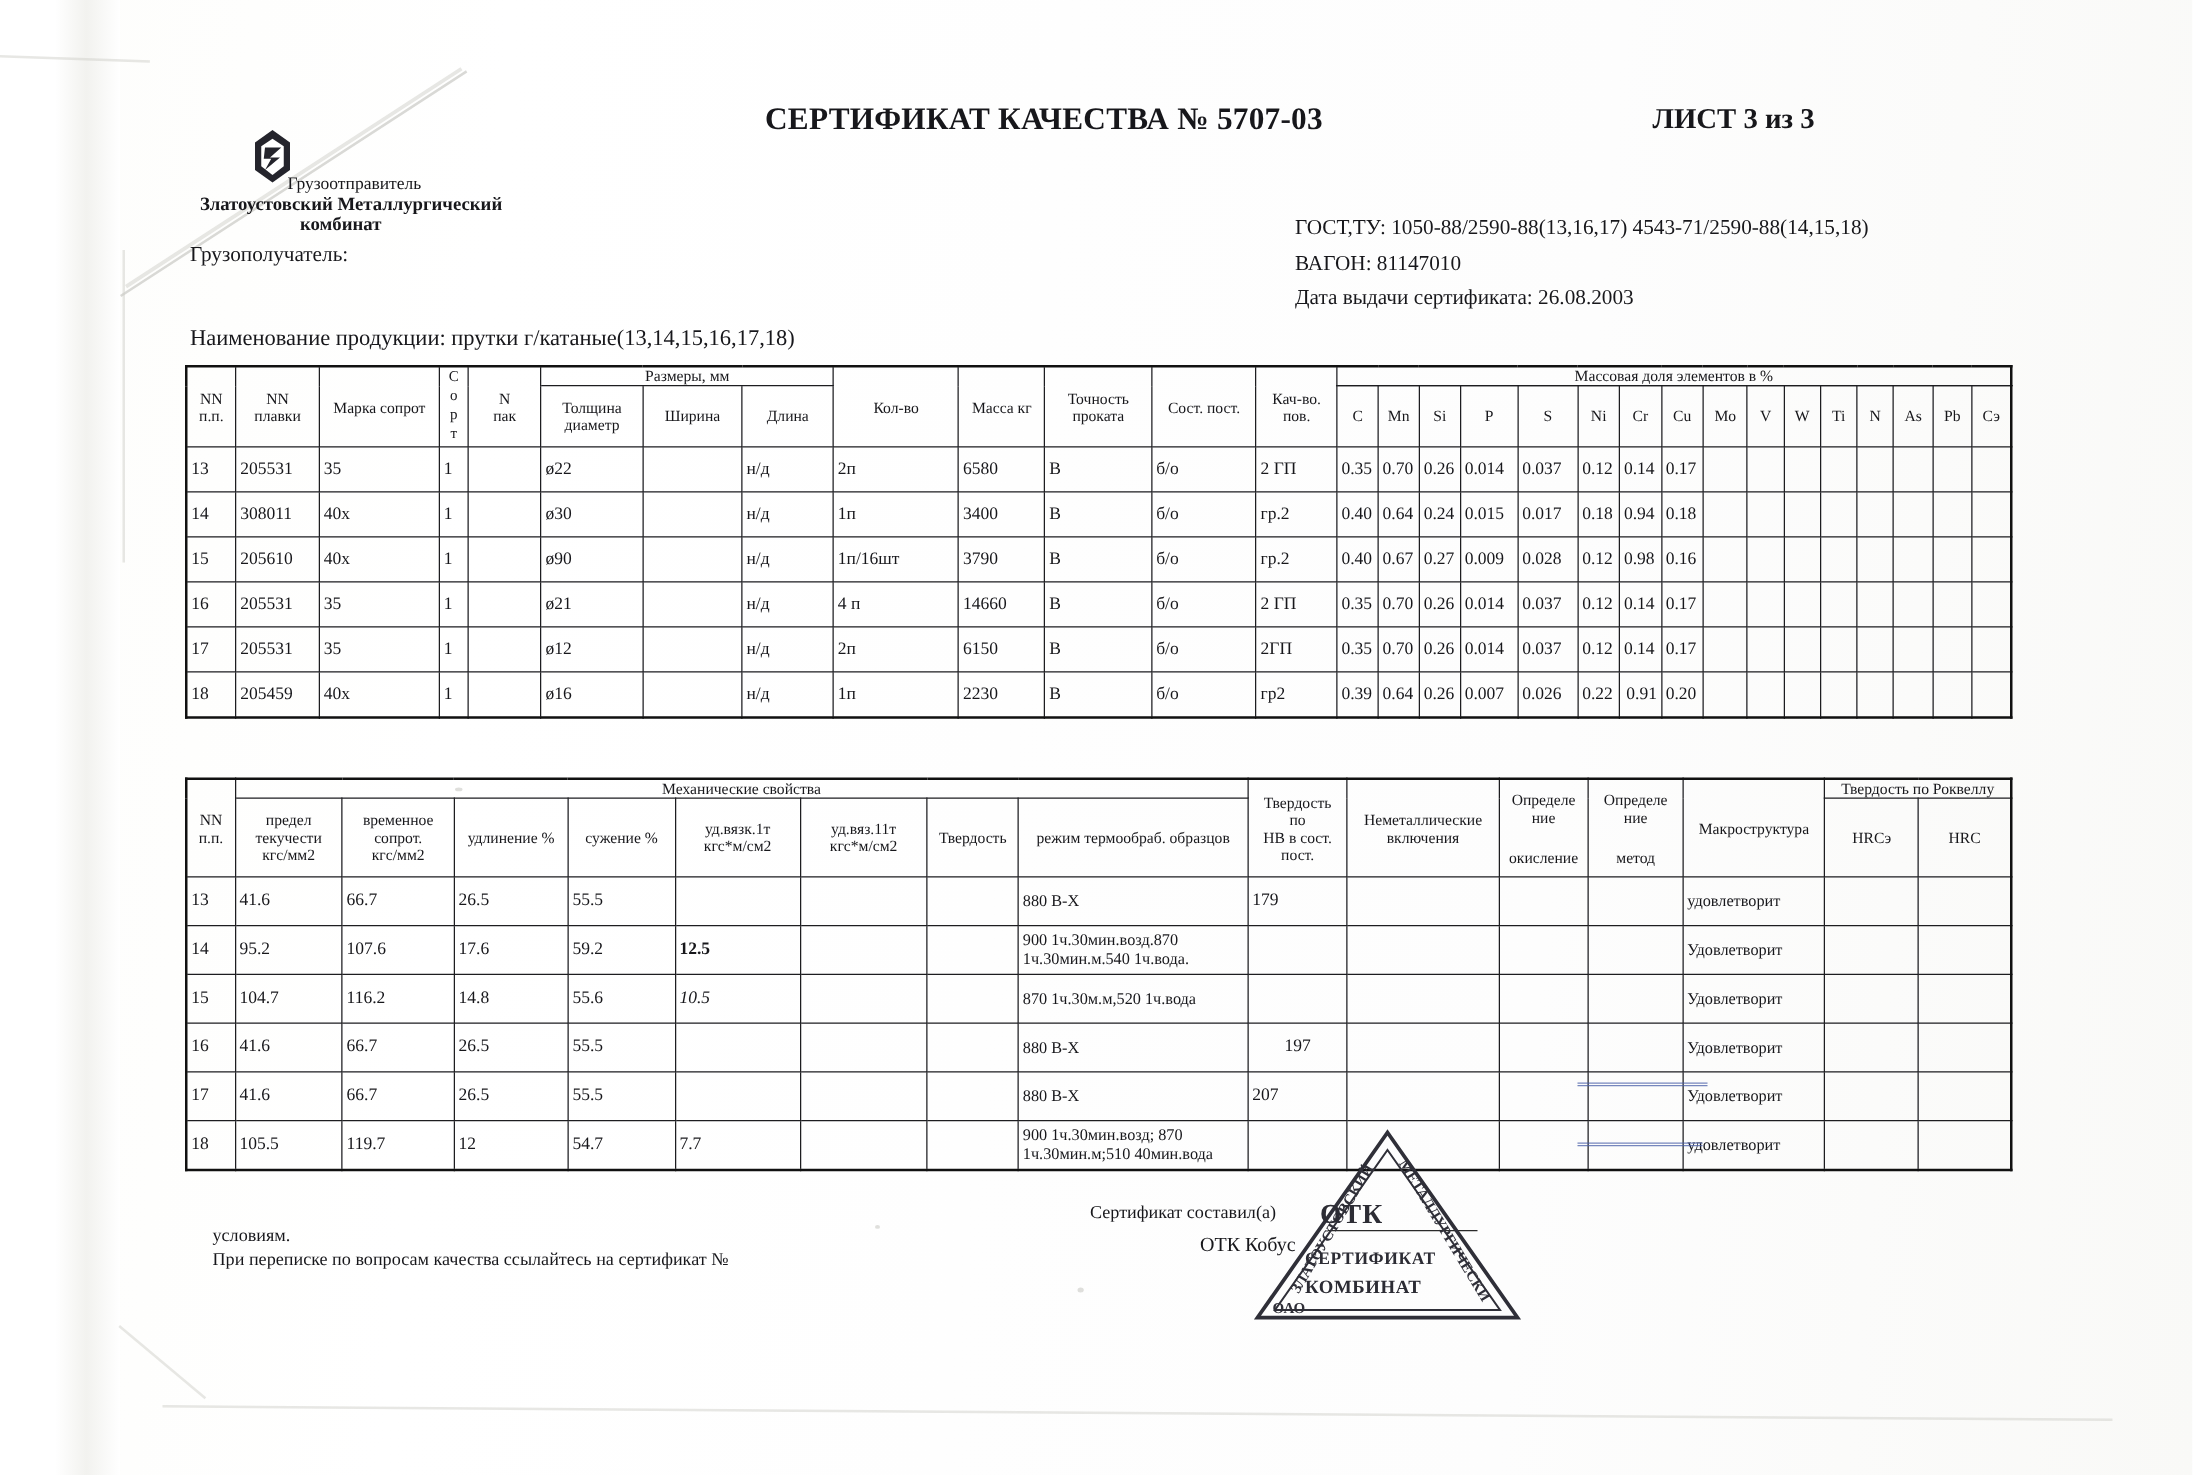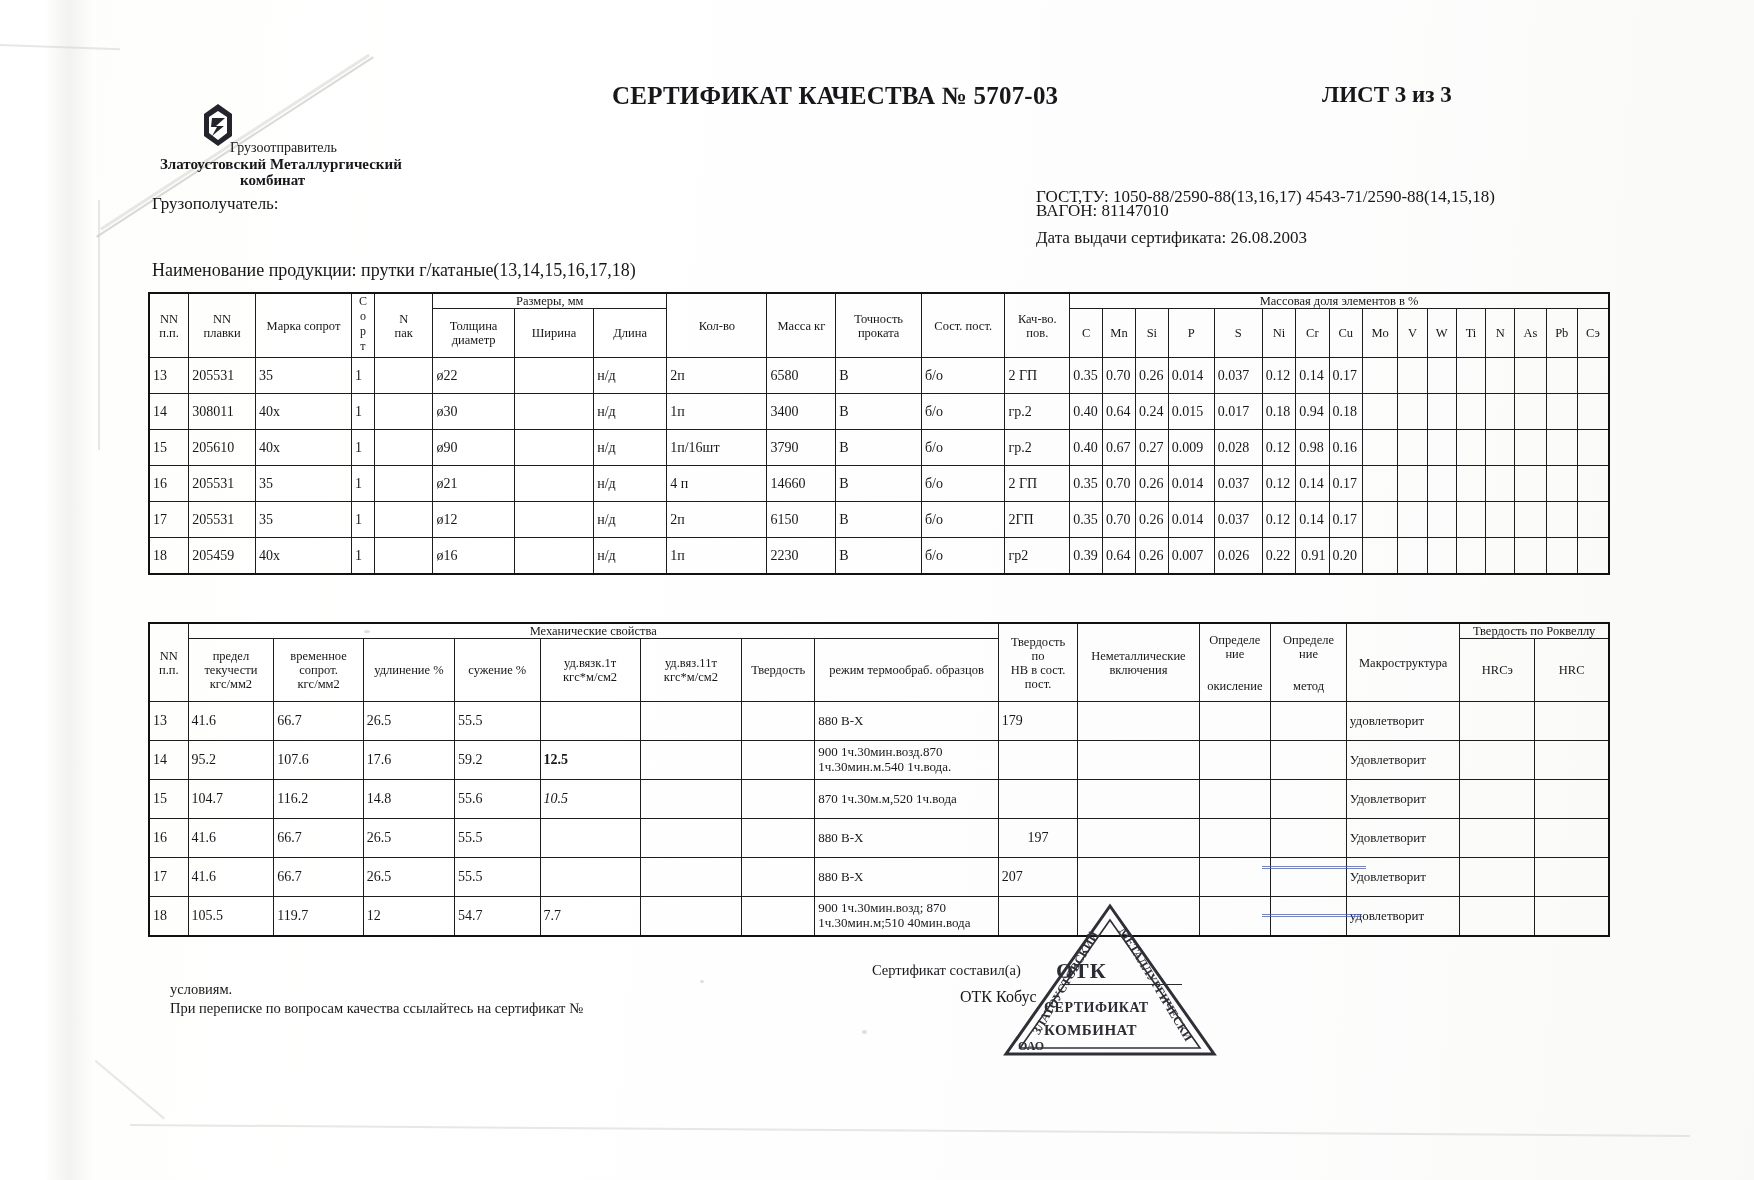--- a/index.html
+++ b/index.html
@@ -49,21 +49,21 @@
   .shipper-name{
     position:absolute;left:160px;top:156px;font-size:15px;white-space:nowrap;font-weight:600;
   }
   .shipper-name2{
     position:absolute;left:240px;top:172px;font-size:15px;white-space:nowrap;font-weight:600;
   }
   .consignee{
     position:absolute;left:152px;top:194px;font-size:17px;white-space:nowrap;
   }
   .gost{
-    position:absolute;left:1036px;top:187px;font-size:17px;white-space:nowrap;
+    position:absolute;left:1036px;top:172px;font-size:17px;white-space:nowrap;
   }
   .vagon{
     position:absolute;left:1036px;top:201px;font-size:17px;white-space:nowrap;
   }
   .date{
     position:absolute;left:1036px;top:228px;font-size:17px;white-space:nowrap;
   }
   .order{
     position:absolute;left:152px;top:236px;font-size:18px;white-space:nowrap;
   }

